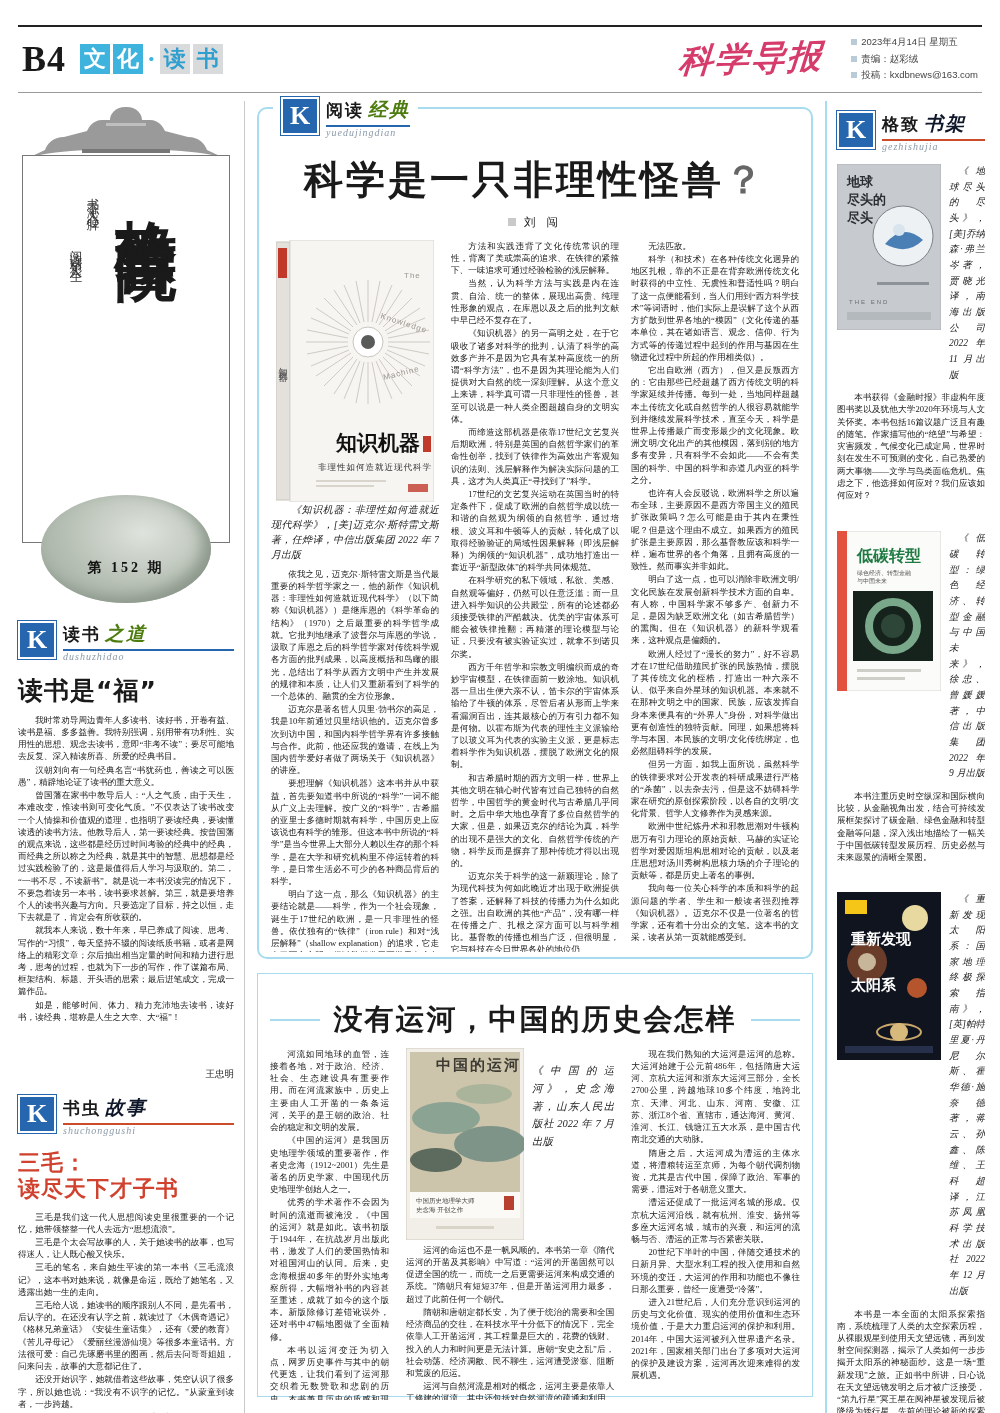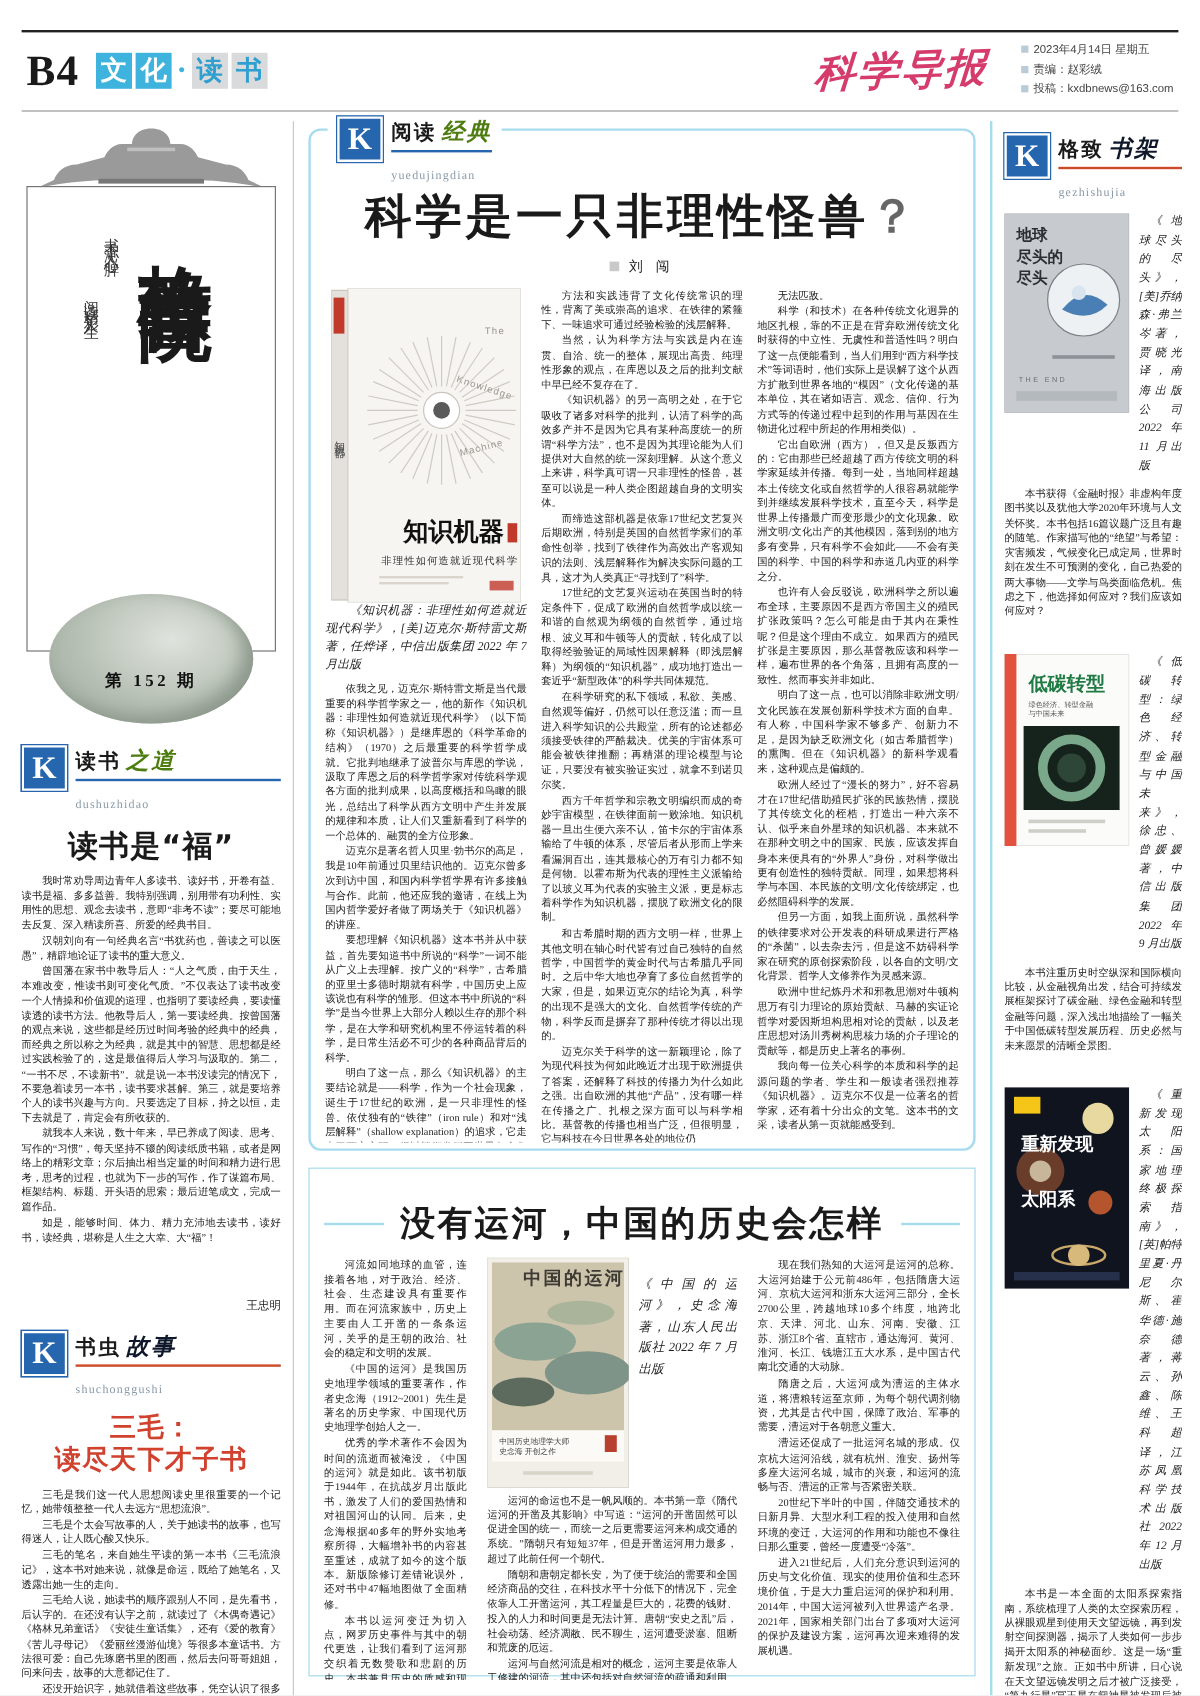--- a/index.html
+++ b/index.html
@@ -45,24 +45,24 @@
   .klogo{width:38px;height:38px;background:#2566ae;color:#fff;flex:none;
          display:flex;align-items:center;justify-content:center;
          font:bold 26px "Liberation Serif",serif;box-shadow:inset 0 0 0 2px #fff,0 0 0 1px #2566ae;}
   .seclabels{flex:1;}
   .seclab{display:flex;align-items:baseline;gap:4px;}
   .seclab .plain{font-size:17px;font-weight:bold;letter-spacing:2px;}
   .seclab .script{font-size:19px;font-weight:bold;font-style:italic;font-family:"DejaVu Serif",serif;letter-spacing:2px;}
   .script.blue{color:#4d7c0f;} .script.red{color:#0f172a;}
   .secline{height:2px;margin-top:2px;}
   .secline.blue{background:#2566ae;} .secline.red{background:#cc4b28;}
-  .pinyin{font-size:10px;color:#8a9aa8;letter-spacing:1px;margin-top:14px;}
+  .pinyin{font-size:10px;font-style:italic;color:#8a9aa8;letter-spacing:1px;margin-top:0;}
   
   .art-title{font-size:25px;font-weight:bold;font-family:"DejaVu Sans",sans-serif;
-             letter-spacing:1px;margin:14px 0 8px 0;line-height:1.2;text-align:center;}
+             letter-spacing:1px;margin:14px 0 8px 0;line-height:1.2;}
   .art-title.red{color:#d0422e;}
   .body p{font-size:8.6px;line-height:1.42;text-align:justify;text-indent:2em;margin:0 0 1px 0;}
   .author{display:block;text-align:right;font-weight:normal;font-size:9.5px;margin-top:18px;}
   .clip{overflow:hidden;}
   
   .mainart{position:relative;border:2px solid #a6dcee;border-radius:10px;height:852px;
            padding:10px 12px 8px 12px;box-sizing:border-box;margin-top:6px;}
   .mainart .sechead{position:absolute;top:-12px;left:14px;background:#fff;padding:0 8px;margin-top:0;}
   .headline{font-size:39px;font-weight:900;font-family:"DejaVu Sans",sans-serif;
             text-align:center;letter-spacing:3px;margin-top:34px;}

